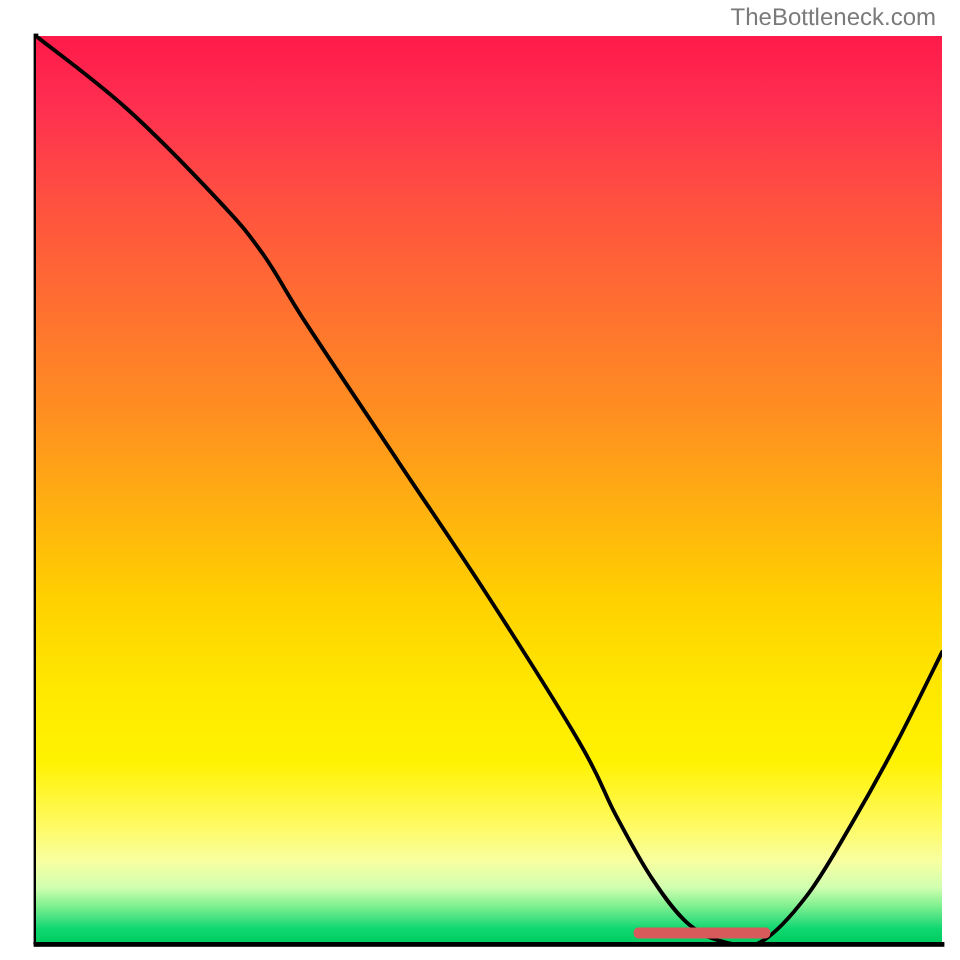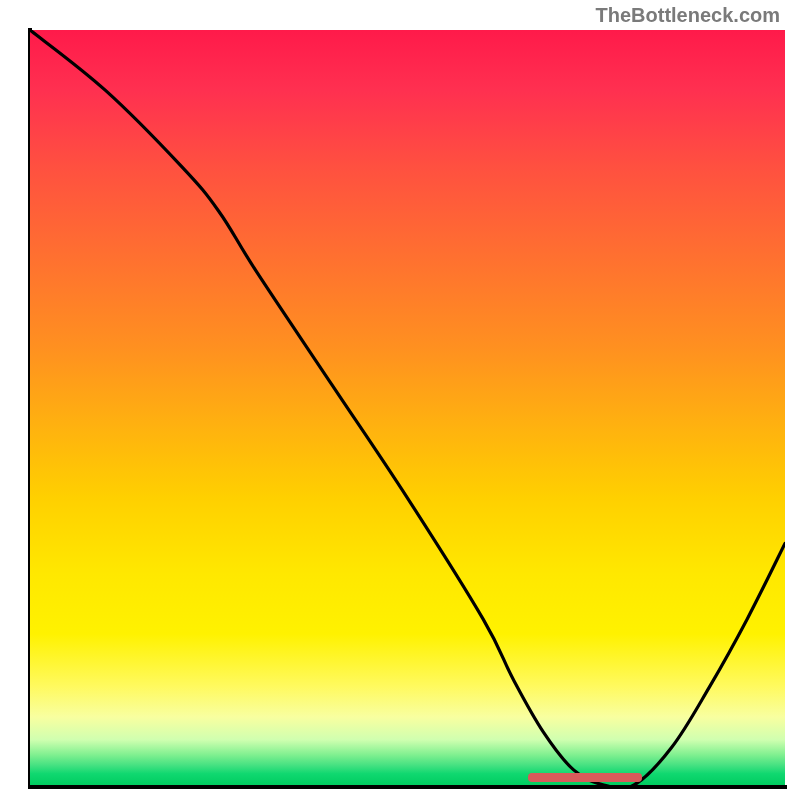--- a/index.html
+++ b/index.html
@@ -9,21 +9,21 @@
     background: #ffffff;
     position: relative;
     font-family: Arial, sans-serif;
   }
   .watermark {
     position: absolute;
     top: 4px;
     right: 20px;
     font-size: 20px;
     color: #7a7a7a;
-    font-weight: bold;
+    font-weight: normal;
     z-index: 10;
   }
   .chart-container {
     position: absolute;
     left: 30px;
     top: 30px;
     width: 755px;
     height: 755px;
   }
   .plot-area {

